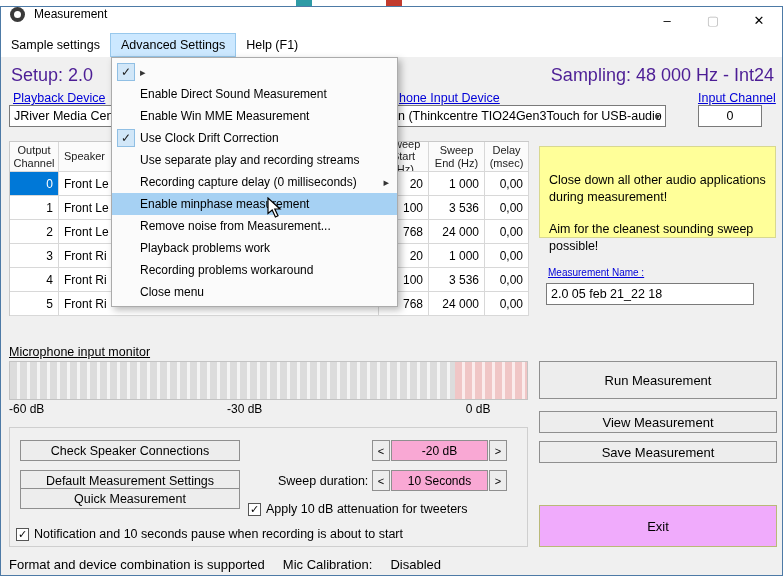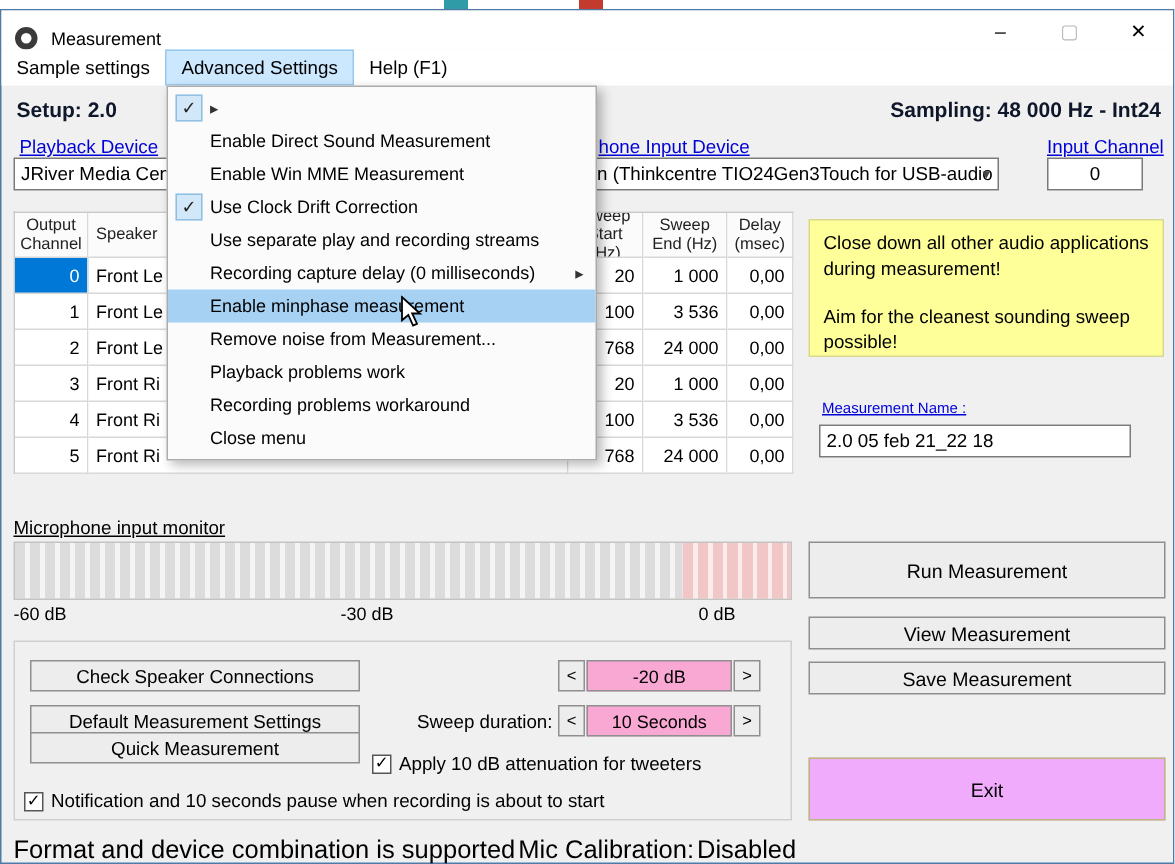--- a/index.html
+++ b/index.html
@@ -4,35 +4,35 @@
 <style>
   *{box-sizing:border-box;margin:0;padding:0}
   html,body{width:783px;height:576px;overflow:hidden;background:#fff;
     font-family:"Liberation Sans",sans-serif;color:#000;position:relative}
   .a{position:absolute}
 
   
   .window{position:absolute;left:0;top:6px;width:783px;height:570px;
     border:1px solid #4d7aa6;background:#f0f0f0}
   .titlebar{position:absolute;left:0;top:0;right:0;height:26px;background:#fff;
-    display:flex;align-items:flex-end}
+    display:flex;align-items:flex-start}
   .app-icon{width:15px;height:15px;border-radius:50%;background:#3a3a3a;margin-left:9px;
     position:relative;flex:none}
   .app-icon:after{content:"";position:absolute;inset:4px;border-radius:50%;background:#fff}
   .title-text{margin-left:9px;font-size:12px}
   .winbtns{margin-left:auto;display:flex;height:26px}
   .winbtn{width:46px;display:flex;align-items:center;justify-content:center;font-size:13px}
   .winbtn.max{color:#b9b9b9}
   .menubar{position:absolute;left:0;top:26px;right:0;height:24px;background:#fff;
     display:flex;font-size:12.5px}
   .mitem{padding:0 10px;display:flex;align-items:center}
   .mitem.open{background:#cce8ff;border:1px solid #98c8ec}
 
   
-  .bluehdr{font-size:14px;font-weight:bold;color:#0f172a}
+  .bluehdr{font-size:18px;font-weight:normal;color:#4c1d95}
   .link{font-size:12.5px;color:#0000d8;text-decoration:underline;white-space:nowrap}
 
   
   .combo,.tbox{position:absolute;height:22px;background:#fff;border:1px solid #7a7a7a;
     font-size:12.5px;display:flex;align-items:center;padding:0 4px;
     white-space:nowrap;overflow:hidden}
   .combo .caret{position:absolute;right:5px;font-size:10px;color:#444}
 
   
   .grid{position:absolute;left:8px;top:134px;display:grid;
@@ -60,21 +60,21 @@
   .subarrow{margin-right:8px;font-size:11px;color:#333}
 
   
   .tooltip{position:absolute;left:277px;top:232px;background:#f6f6ef;
     border:1px solid #9a9a9a;color:#6b6b6b;font-size:11.5px;padding:1px 6px 2px;
     white-space:nowrap;z-index:60;box-shadow:2px 2px 3px rgba(0,0,0,.18)}
 
   
   .notebox{position:absolute;left:538px;top:139px;width:237px;height:92px;
     background:#ffff99;border:1px solid #d8d890;font-size:12.5px;
-    padding:7px 9px;line-height:1.32}
+    padding:25px 9px;line-height:1.32}
   .notegap{height:16px}
 
   
   .monitor-label{position:absolute;left:8px;top:338px;font-size:12.5px;
     text-decoration:underline}
   .meter{position:absolute;left:8px;top:354px;width:519px;height:39px;
     border:1px solid #c3c3c3;background:
     repeating-linear-gradient(90deg,#dcdcdc 0 7px,#f4f4f4 7px 10px)}
   .meter .pink{position:absolute;right:0;top:0;bottom:0;width:14%;background:
     repeating-linear-gradient(90deg,#f0c6c6 0 7px,#fbecec 7px 10px)}
@@ -92,21 +92,21 @@
     border:1px solid #cfcfcf}
   .spin{width:18px;height:21px;font-size:11px}
   .spinval{background:#f9a8d4;border:1px solid #8f8f8f;height:21px;display:flex;
     align-items:center;justify-content:center;font-size:12px}
   .cbrow{position:absolute;display:flex;align-items:center;font-size:12.5px;
     white-space:nowrap}
   .cb{width:13px;height:13px;border:1px solid #555;background:#fff;flex:none;
     display:flex;align-items:center;justify-content:center;font-size:11px;
     margin-right:5px;line-height:1}
 
-  .statusbar{position:absolute;left:8px;top:550px;display:flex;gap:2px;font-size:17px}
+  .statusbar{position:absolute;left:8px;top:550px;display:flex;gap:18px;font-size:13px}
 
   .cursor{position:absolute;left:266px;top:190px;z-index:100}
   .frag{position:absolute;top:0;height:6px;width:16px}
 </style>
 </head>
 <body>
 
 <div class="frag" style="left:296px;background:#2e9ba6"></div>
 <div class="frag" style="left:386px;background:#c23b2e"></div>
 

